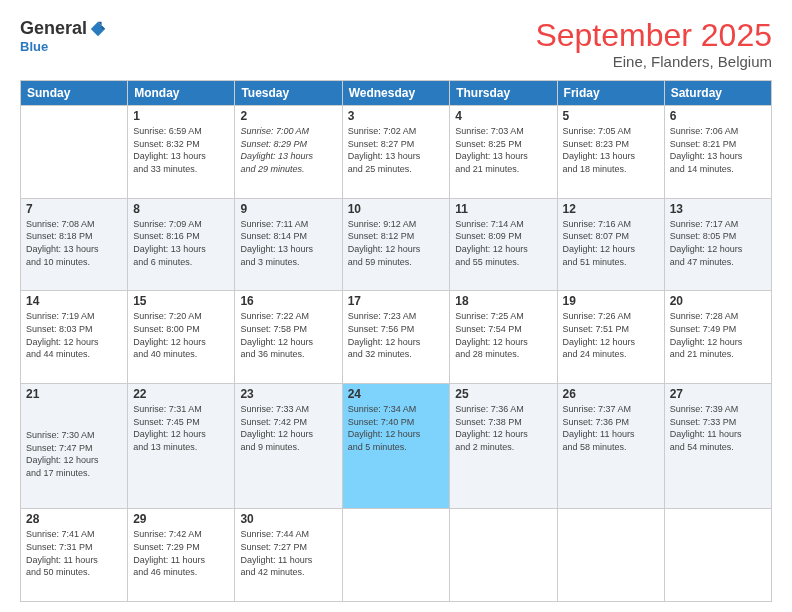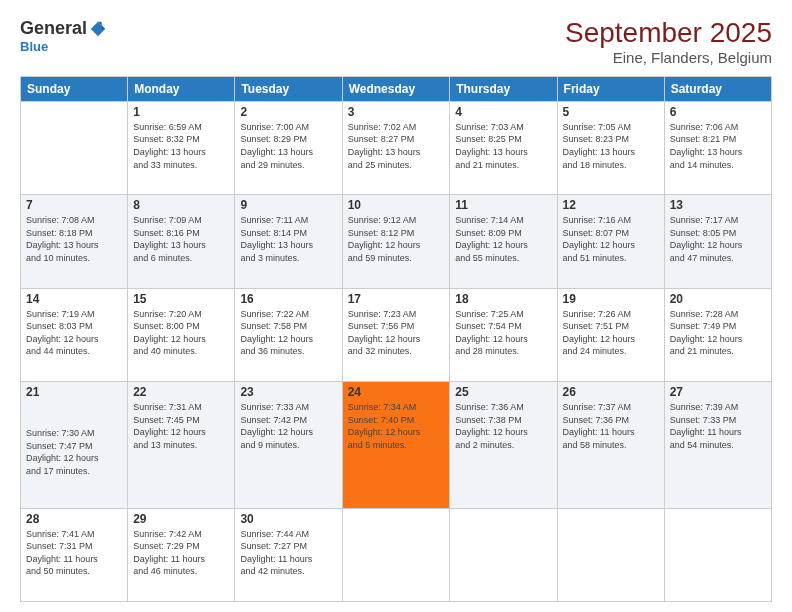--- a/index.html
+++ b/index.html
@@ -39,23 +39,23 @@
     .logo-blue { color: #1a6bbf; }
     .logo-icon {
       width: 18px;
       height: 18px;
       margin-left: 2px;
     }
     .title-block {
       text-align: right;
     }
     .month-title {
-      font-size: 28px;
+      font-size: 32px;
       font-weight: normal;
-      color: #7f1d1d;
+      color: #ef4444;
       line-height: 1.1;
     }
     .location {
       font-size: 15px;
       color: #555;
     }
     .calendar {
       width: 100%;
       border-collapse: collapse;
       flex: 1;
@@ -139,21 +139,21 @@
           <td class="empty-cell"></td>
           <td>
             <span class="day-num">1</span>
             <div class="day-info" style="white-space: pre-line;">Sunrise: 6:59 AM
 Sunset: 8:32 PM
 Daylight: 13 hours
 and 33 minutes.</div>
           </td>
           <td>
             <span class="day-num">2</span>
-            <div class="day-info" style="white-space: pre-line;">Sunrise: 7:00 AM
+            <div class="day-info" style="white-space: pre-line; font-style: italic;">Sunrise: 7:00 AM
 Sunset: 8:29 PM
 Daylight: 13 hours
 and 29 minutes.</div>
           </td>
           <td>
             <span class="day-num">3</span>
             <div class="day-info" style="white-space: pre-line;">Sunrise: 7:02 AM
 Sunset: 8:27 PM
 Daylight: 13 hours
 and 25 minutes.</div>
@@ -297,21 +297,21 @@
 Daylight: 12 hours
 and 13 minutes.</div>
           </td>
           <td style="background: rgb(240, 244, 248);">
             <span class="day-num">23</span>
             <div class="day-info" style="white-space: pre-line;">Sunrise: 7:33 AM
 Sunset: 7:42 PM
 Daylight: 12 hours
 and 9 minutes.</div>
           </td>
-          <td style="background: #f97316;">
+          <td style="background: #7dd3fc;">
             <span class="day-num">24</span>
             <div class="day-info" style="white-space: pre-line;">Sunrise: 7:34 AM
 Sunset: 7:40 PM
 Daylight: 12 hours
 and 5 minutes.</div>
           </td>
           <td style="background: rgb(240, 244, 248);">
             <span class="day-num">25</span>
             <div class="day-info" style="white-space: pre-line;">Sunrise: 7:36 AM
 Sunset: 7:38 PM

